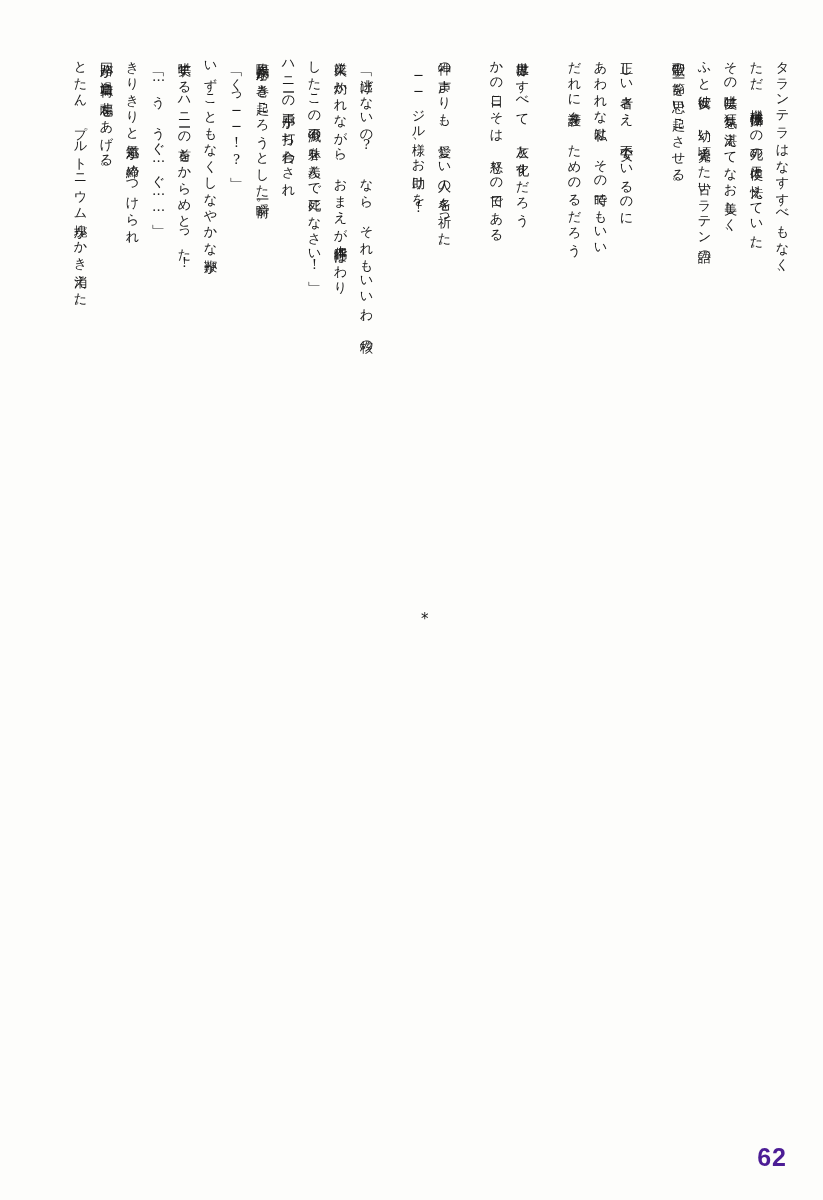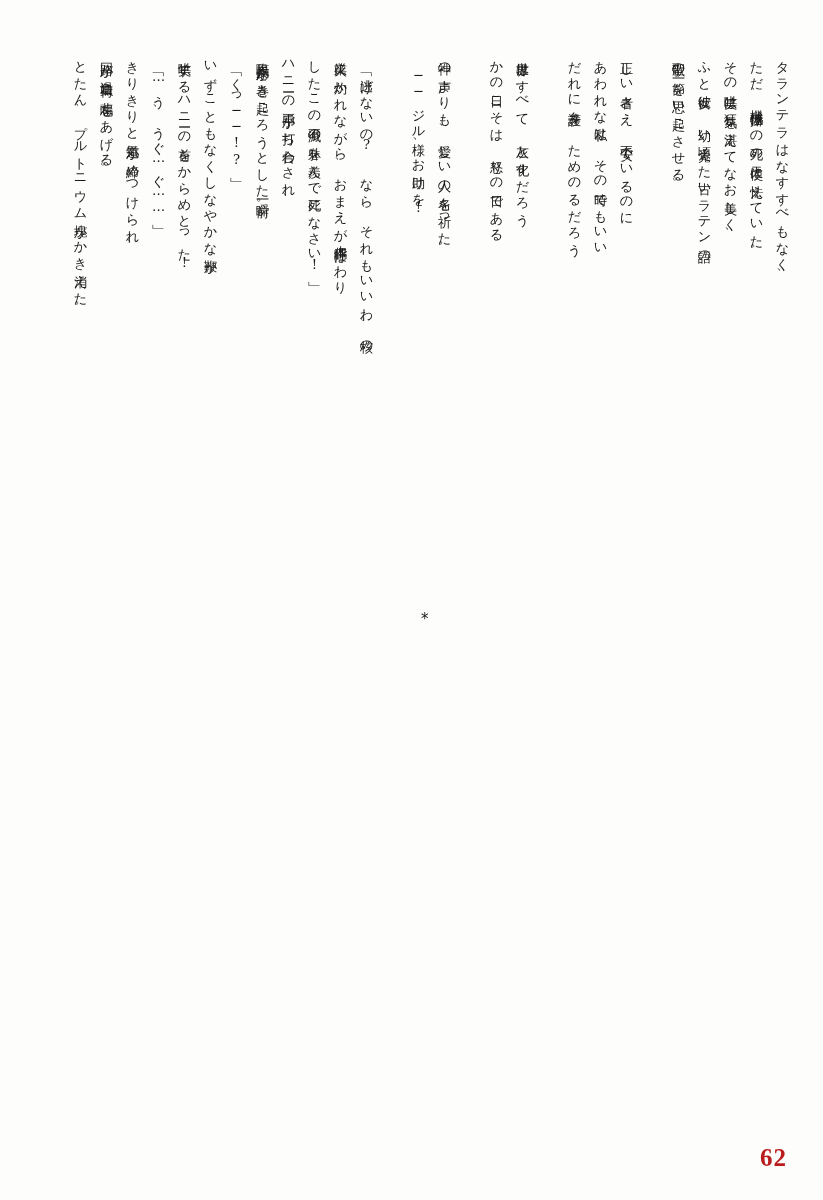--- a/index.html
+++ b/index.html
@@ -63,22 +63,22 @@
     line-height: 1;
     color: #1a1a1a;
     font-family: "DejaVu Sans", "Liberation Sans", sans-serif;
   }
   .page-number {
     position: absolute;
     right: 36px;
     bottom: 28px;
     font-size: 25px;
     font-weight: bold;
-    font-family: Liberation Serif, serif;
-    color: #b91c1c;
+    font-family: Liberation Sans, sans-serif;
+    color: #4c1d95;
     letter-spacing: 1px;
   }
 </style>
 </head>
 <body>
 
 <div class="page">
 
   <div class="text-area" id="textArea">
       <div class="column">タランテラはなすすべもなく、</div>

